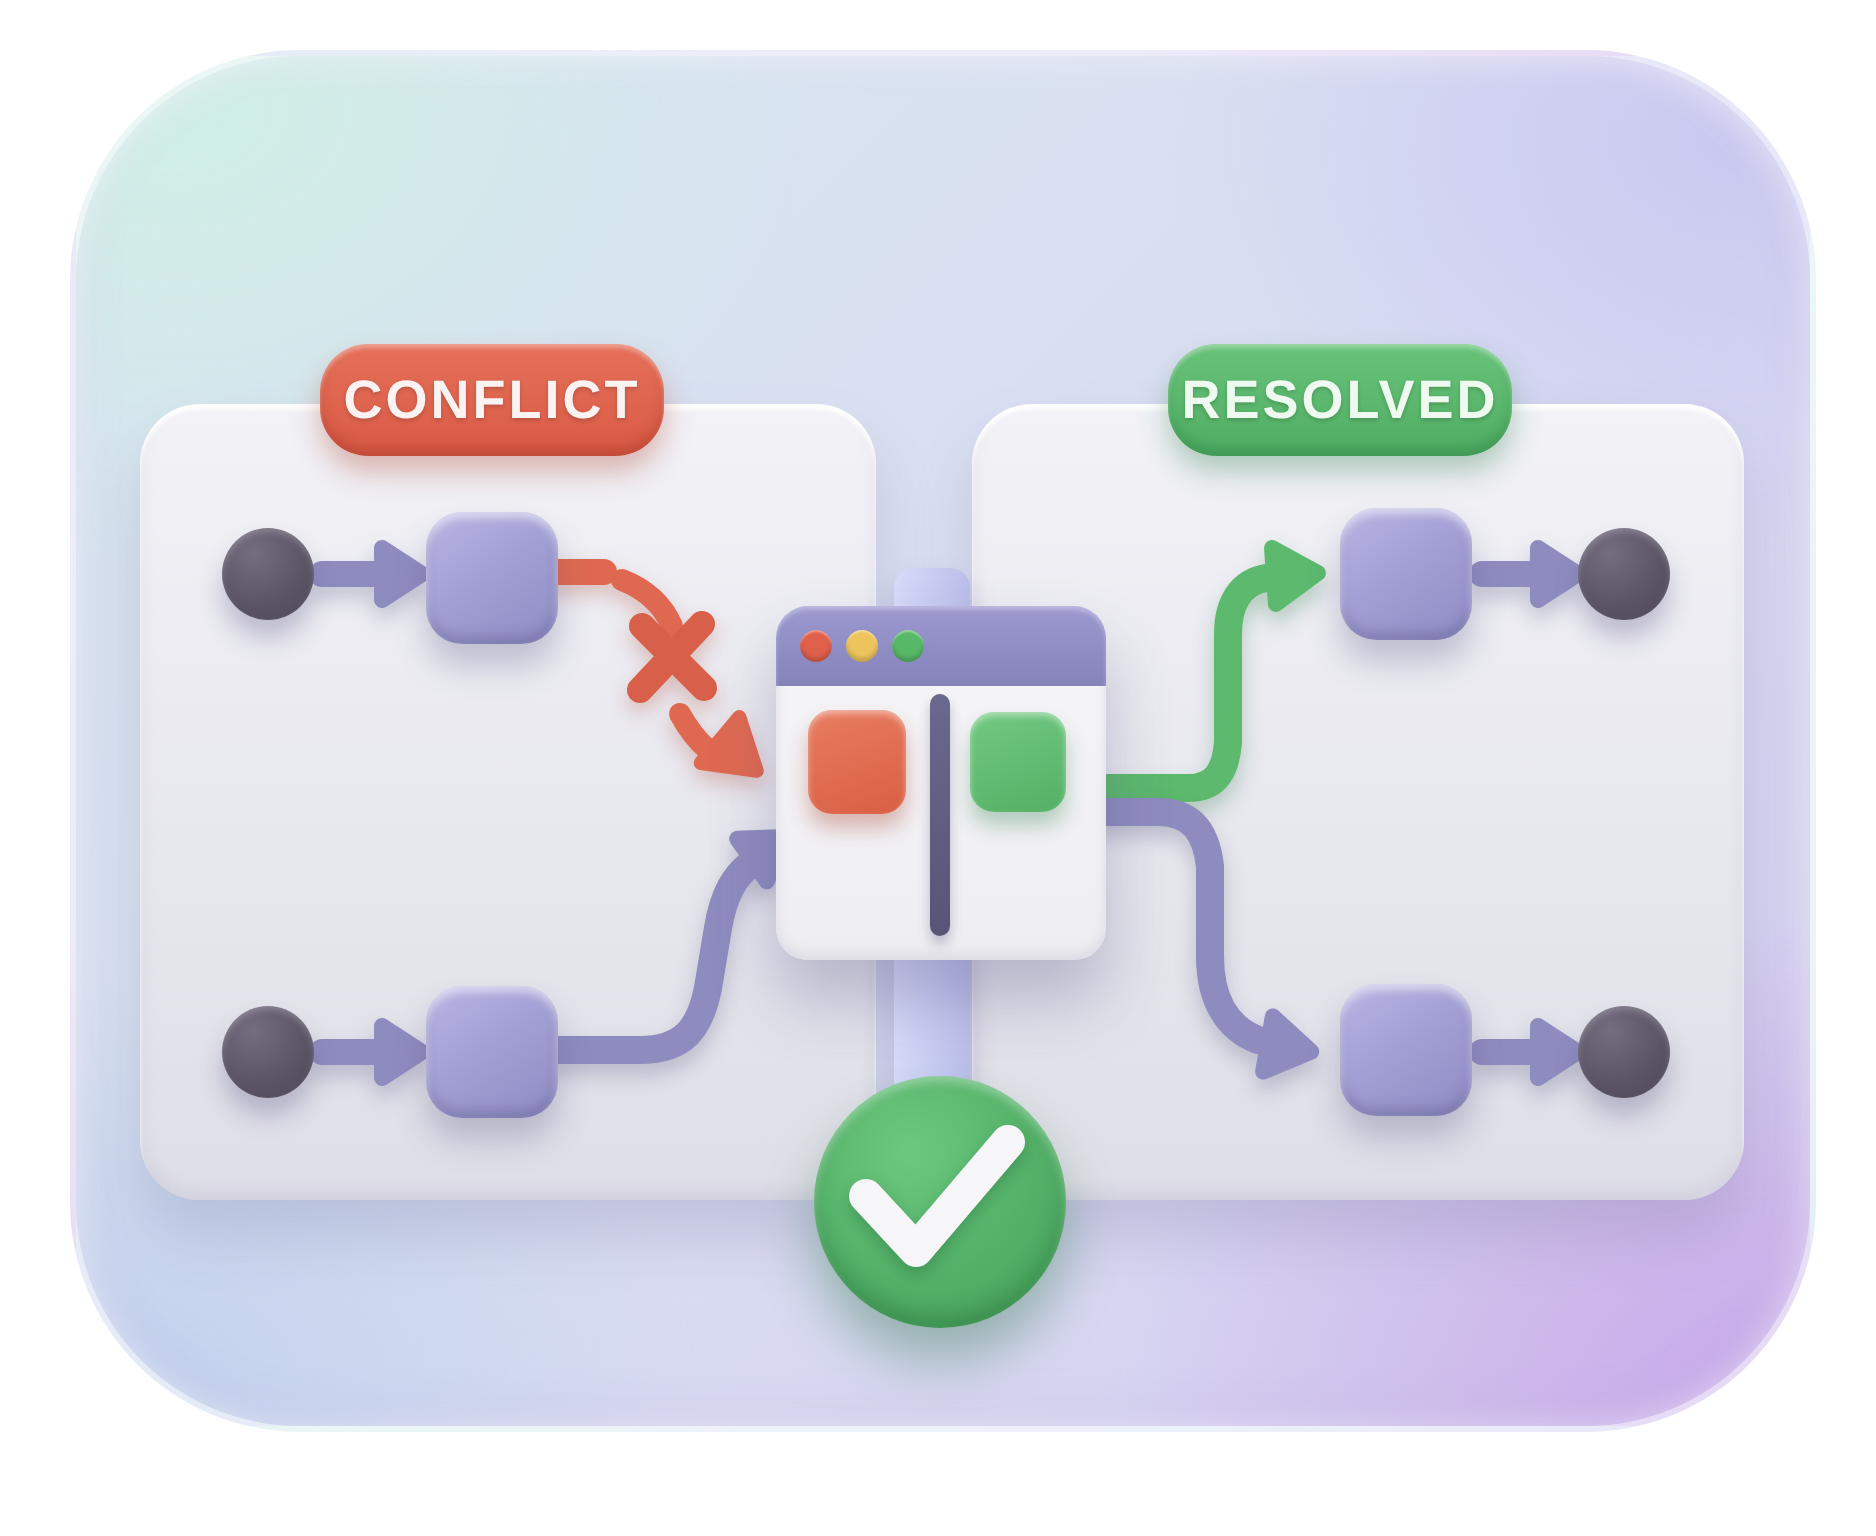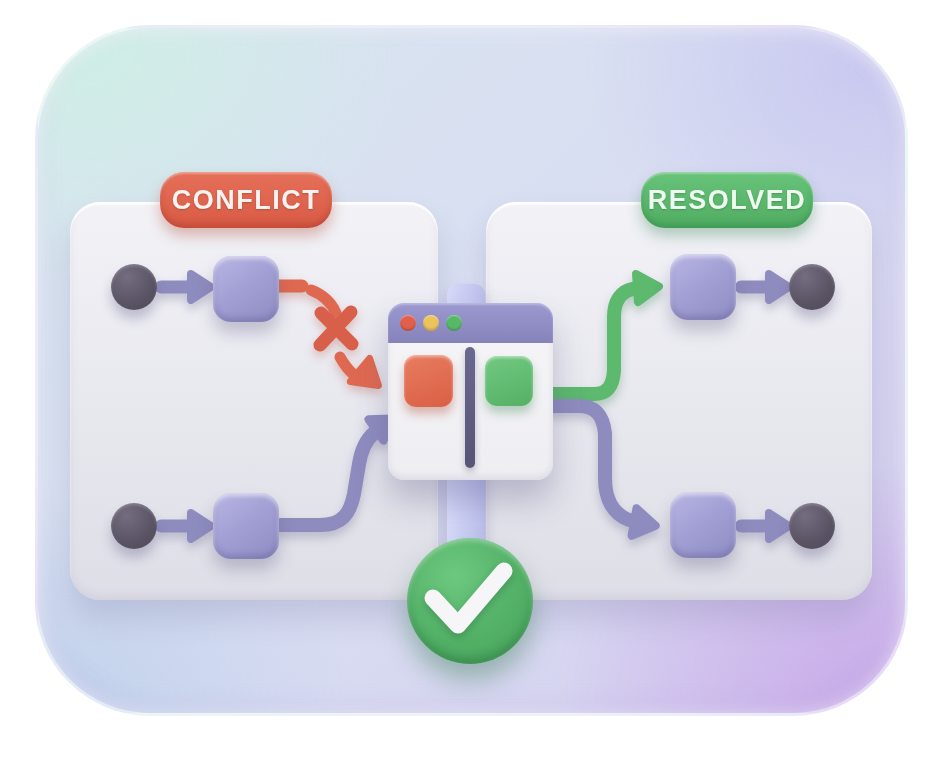--- a/index.html
+++ b/index.html
@@ -27,21 +27,21 @@
          background:linear-gradient(90deg,#d7daf8,#c3c7f0 70%,#b9bde8);
          box-shadow:0 8px 14px rgba(110,105,160,.25);}
   
   .badge{position:absolute;top:172px;width:172px;height:56px;border-radius:24px;
          display:flex;align-items:center;justify-content:center;
          font-size:27px;font-weight:700;letter-spacing:1.5px;color:#fbf3f1;
          text-shadow:0 1px 2px rgba(0,0,0,.18);}
   .badge.conflict{left:160px;background:linear-gradient(180deg,#e57059 0%,#d95a45 100%);
          box-shadow:0 8px 14px rgba(175,70,50,.35), inset 0 2px 2px rgba(255,255,255,.35),
                     inset 0 -4px 6px rgba(140,40,25,.30);}
-  .badge.resolved{left:641px;background:linear-gradient(180deg,#68c379 0%,#4fad62 100%);
+  .badge.resolved{left:584px;background:linear-gradient(180deg,#68c379 0%,#4fad62 100%);
          color:#eefaf0;
          box-shadow:0 8px 14px rgba(55,130,80,.35), inset 0 2px 2px rgba(255,255,255,.35),
                     inset 0 -4px 6px rgba(30,110,55,.30);}
   
   .commit-dot{position:absolute;width:46px;height:46px;border-radius:50%;
          background:radial-gradient(circle at 35% 28%,#746d80 0%,#595364 60%,#4e4959 100%);
          box-shadow:0 9px 12px rgba(90,85,130,.32), inset 0 2px 3px rgba(255,255,255,.22);}
   .node-square{position:absolute;width:66px;height:66px;border-radius:18px;
          background:linear-gradient(145deg,#b9b6e4 0%,#a3a0d5 45%,#8f8cc4 100%);
          box-shadow:0 11px 16px rgba(90,85,130,.30), inset 0 3px 4px rgba(255,255,255,.55),

